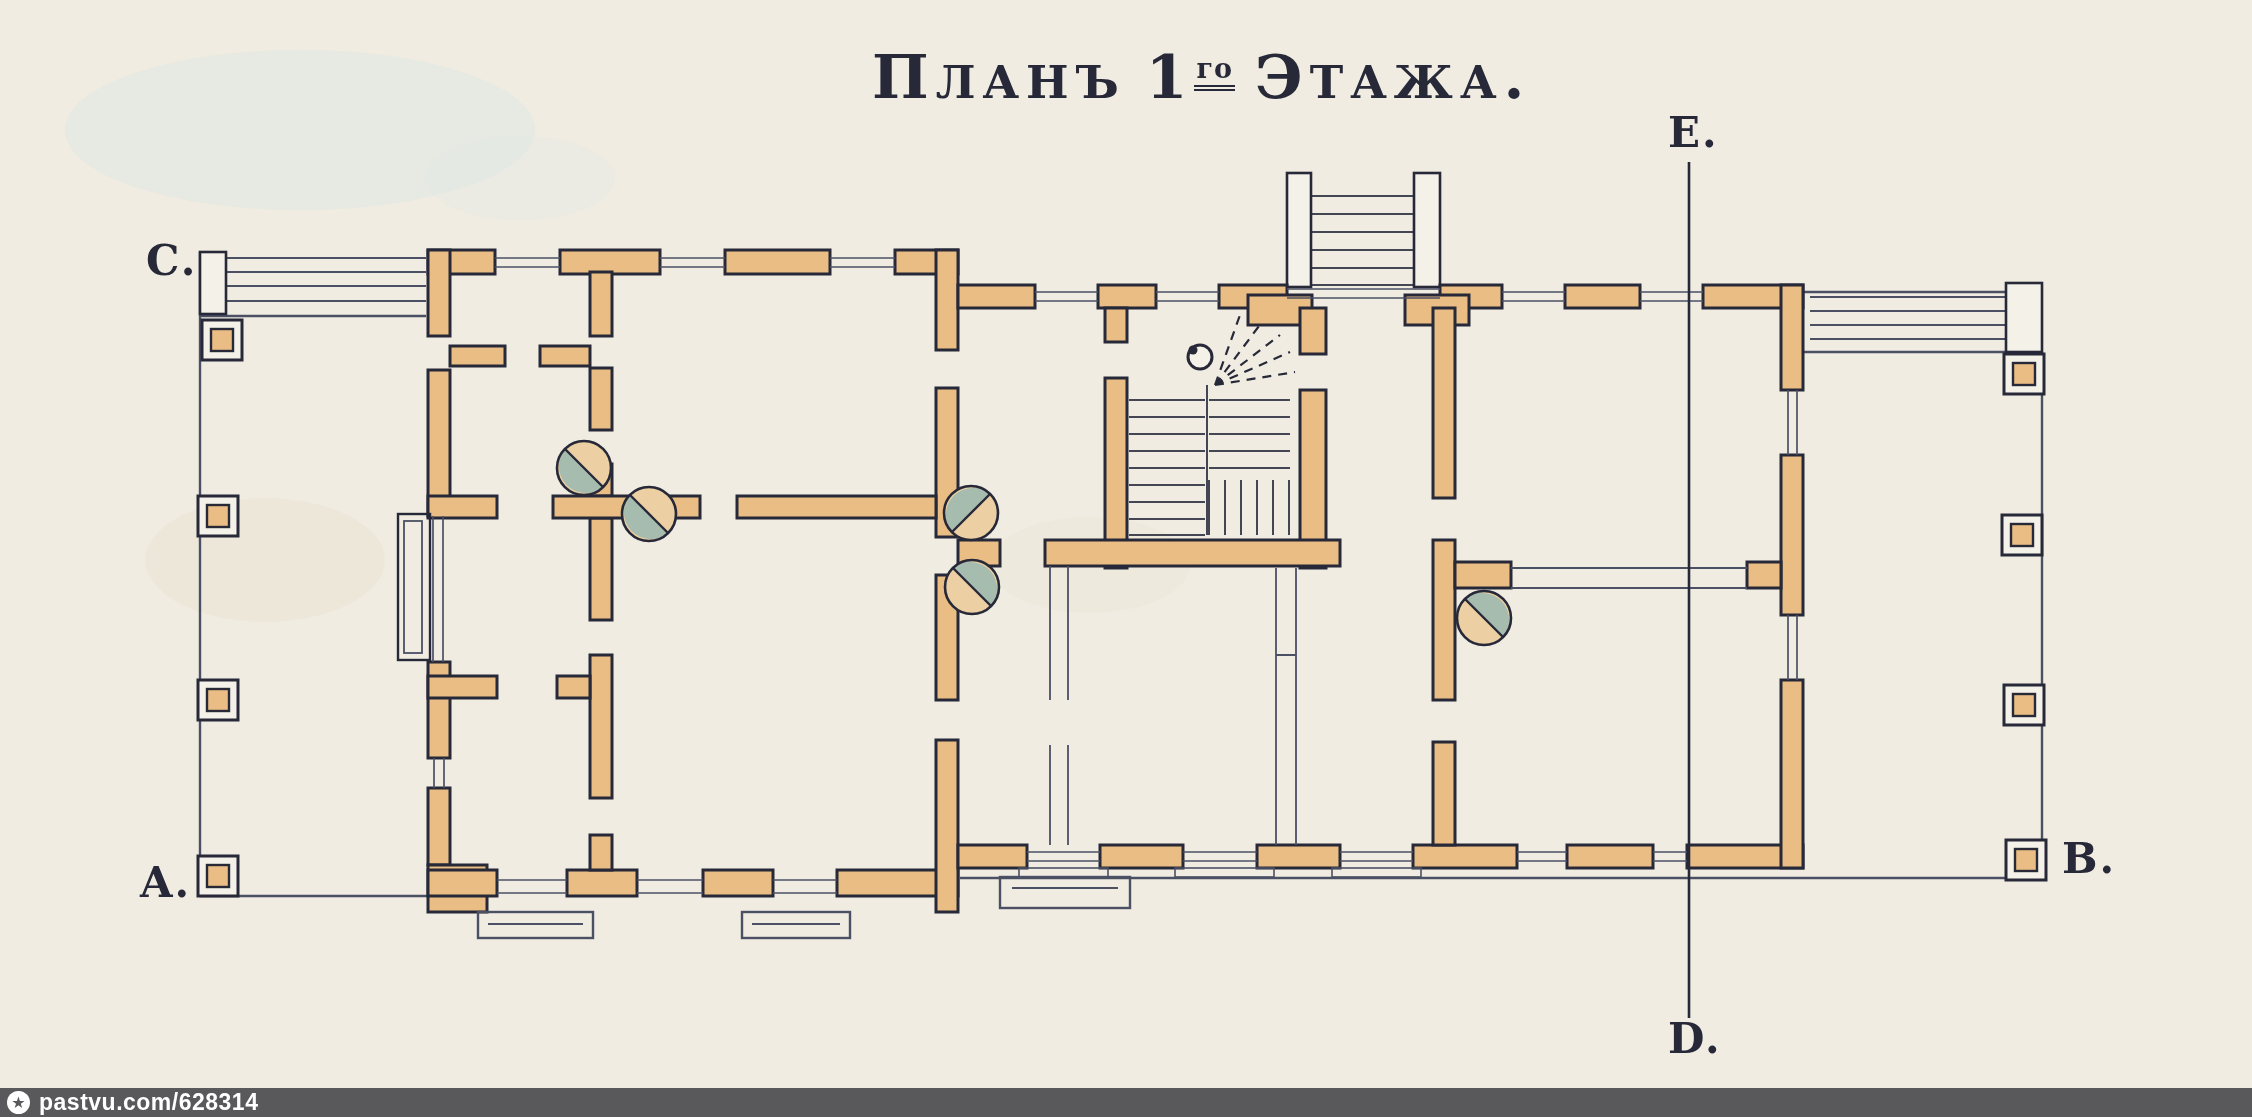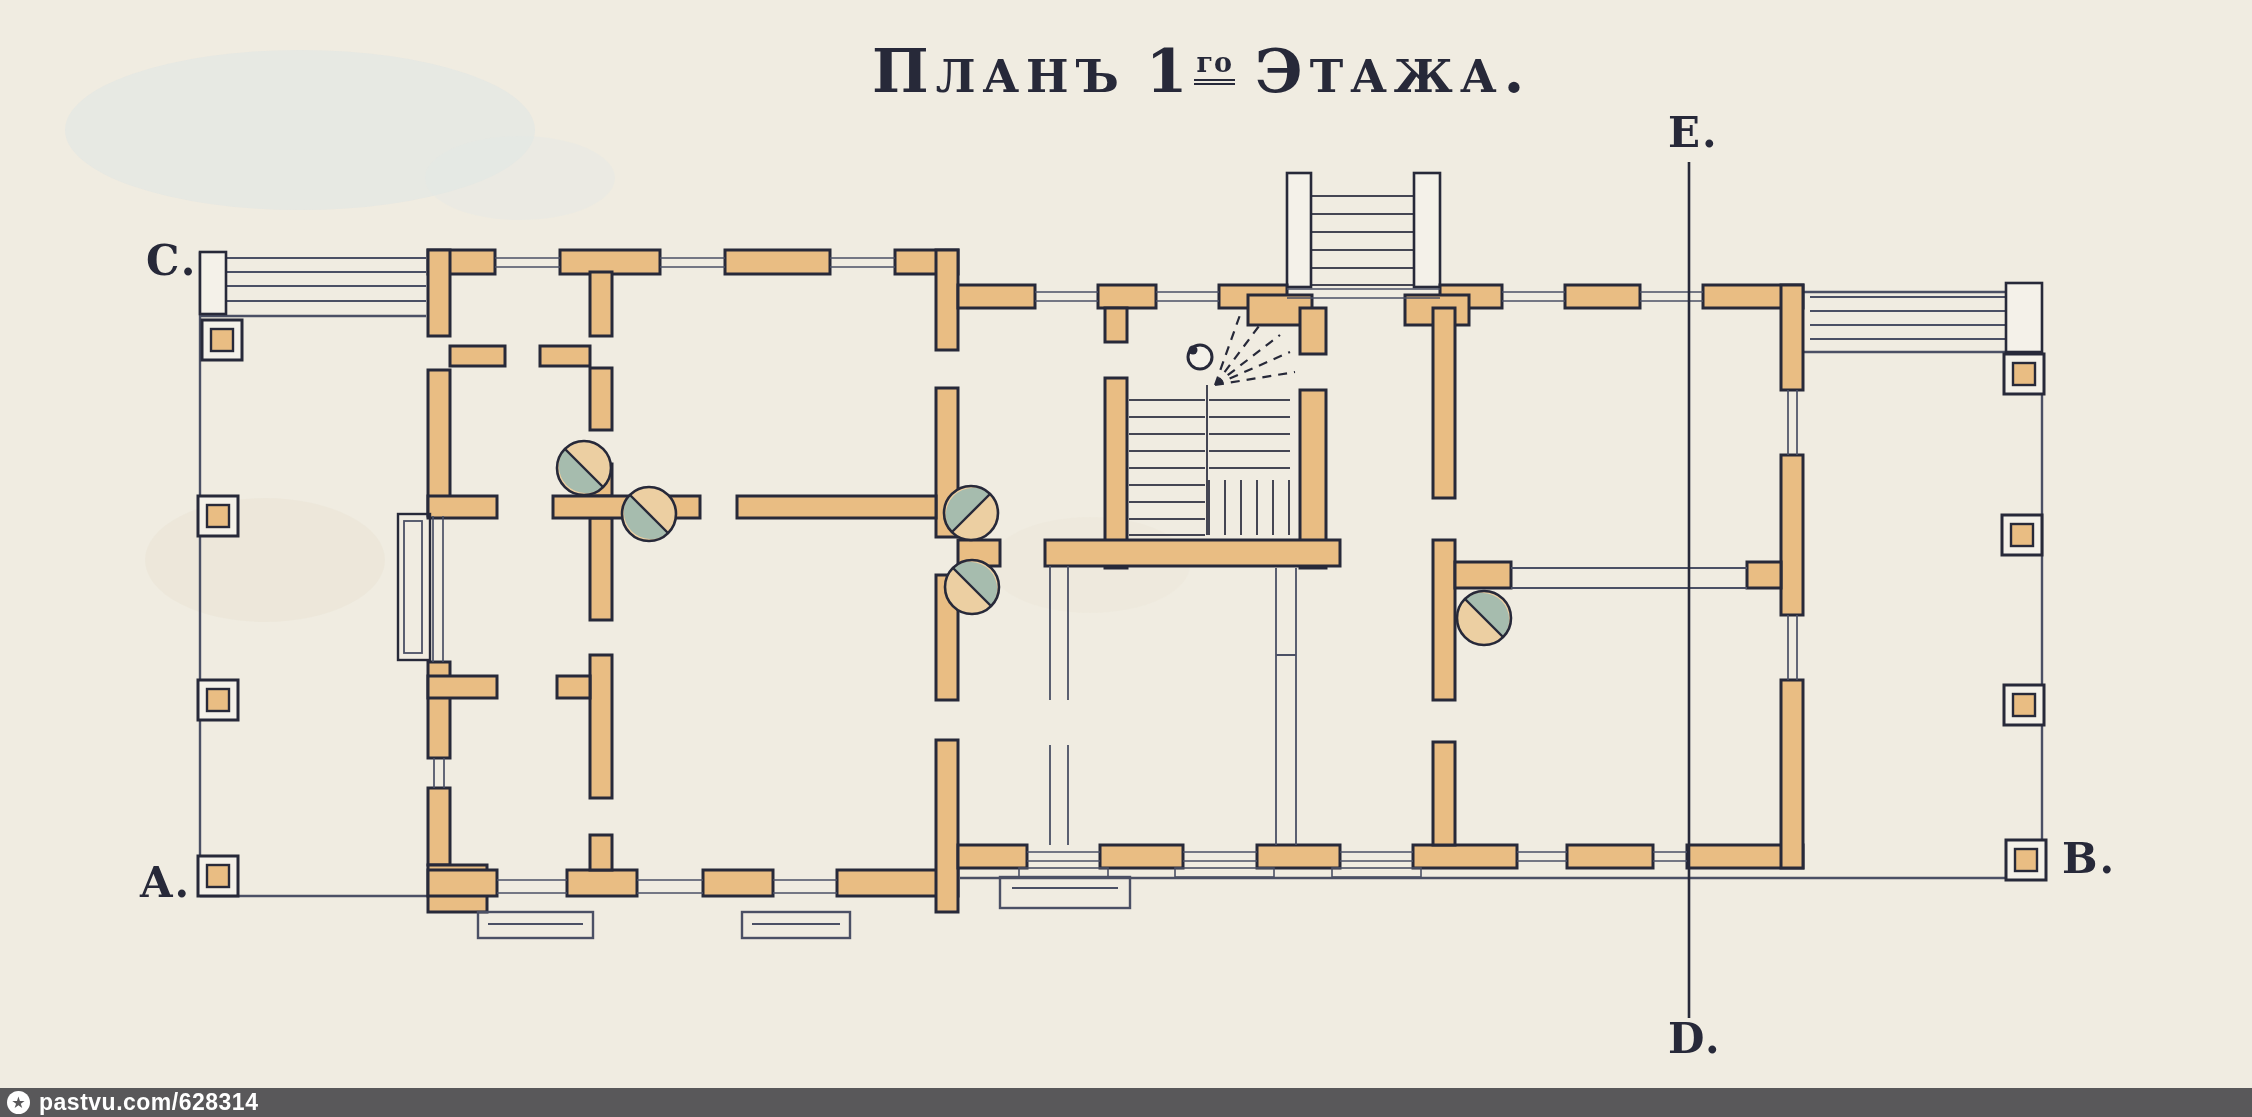--- a/index.html
+++ b/index.html
@@ -28,21 +28,21 @@
   .newel{fill:var(--post);stroke:var(--ink);stroke-width:3;}
   .colOuter{fill:var(--post);stroke:var(--ink);stroke-width:3;}
   .colInner{fill:var(--wall);stroke:var(--ink);stroke-width:2.4;}
 
   
   .marker{
     position:absolute;font-size:42px;font-weight:700;color:var(--ink,#272939);
     line-height:1;letter-spacing:2px;
   }
   .title{
-    position:absolute;left:872px;top:36px;width:620px;text-align:center;
+    position:absolute;left:872px;top:42px;width:620px;text-align:center;
     color:var(--ink,#272939);letter-spacing:7px;font-weight:700;white-space:nowrap;
   }
   .t-big{font-size:60px;}
   .t-small{font-size:45px;}
   .t-sup{
     display:inline-block;font-size:27px;transform:translateY(-20px);
     border-bottom:6px double var(--ink,#272939);letter-spacing:1px;padding:0 2px 1px 2px;
   }
   .t-gap{display:inline-block;width:20px;}
 

